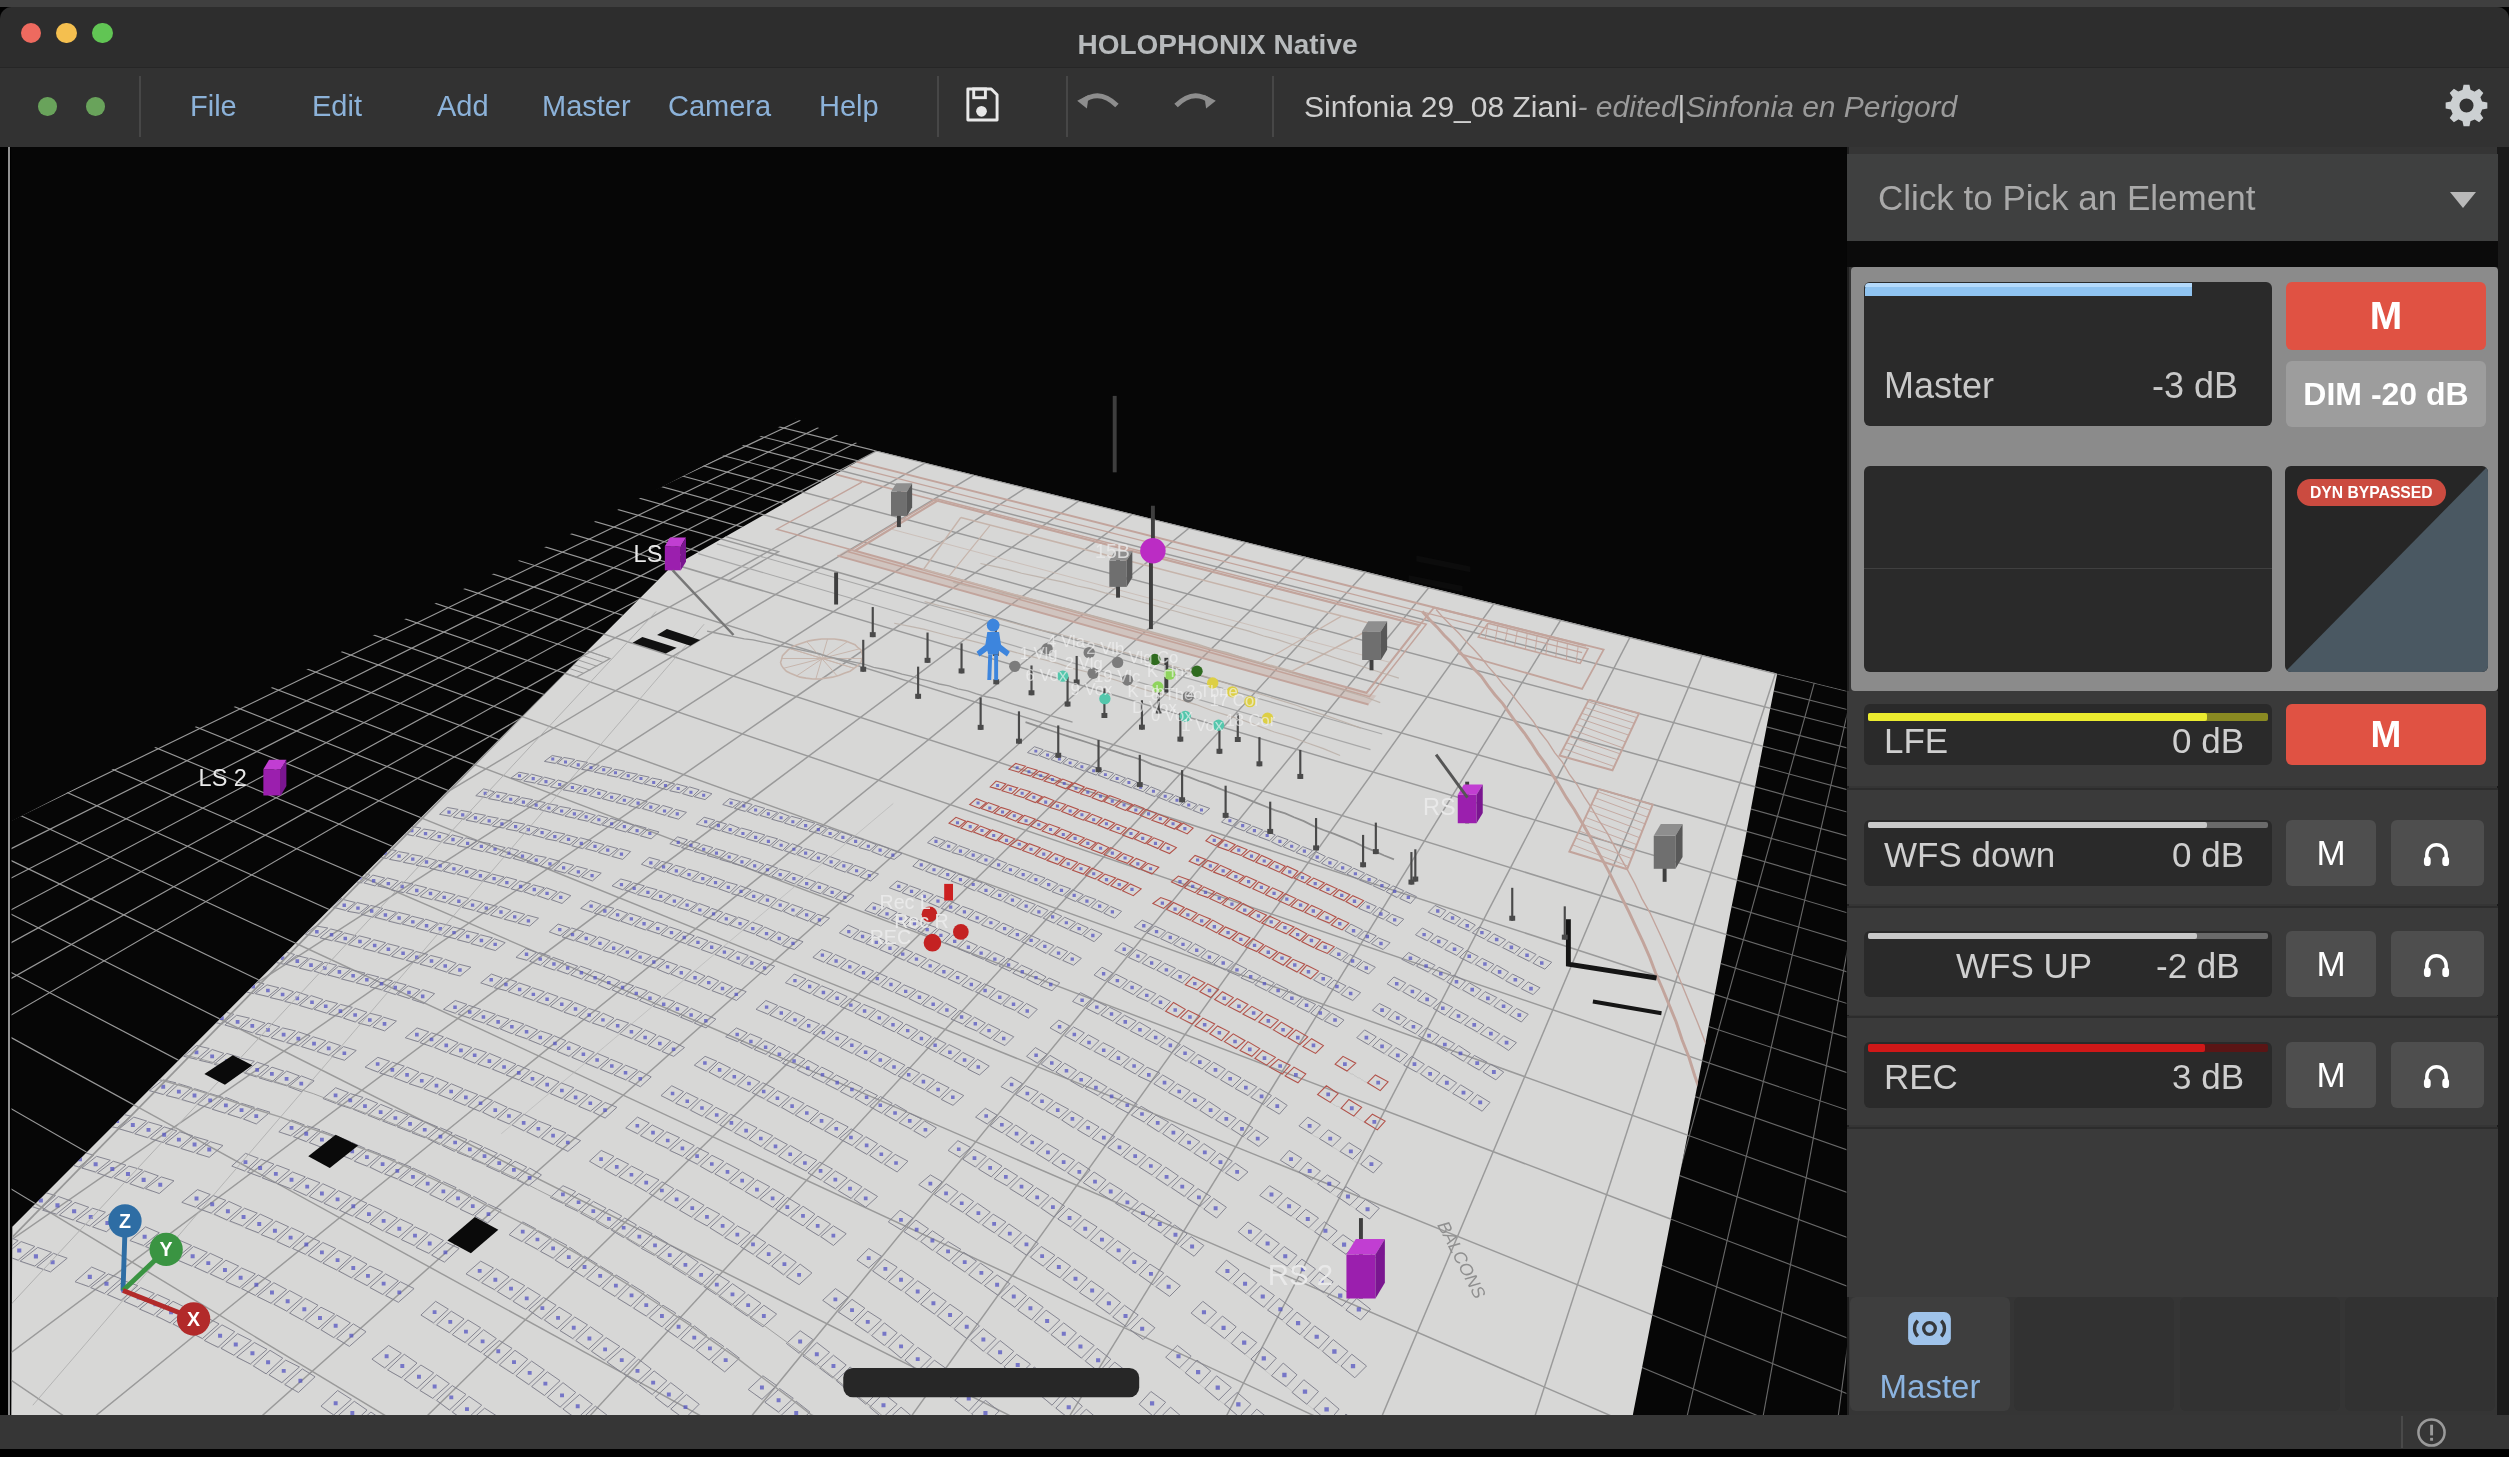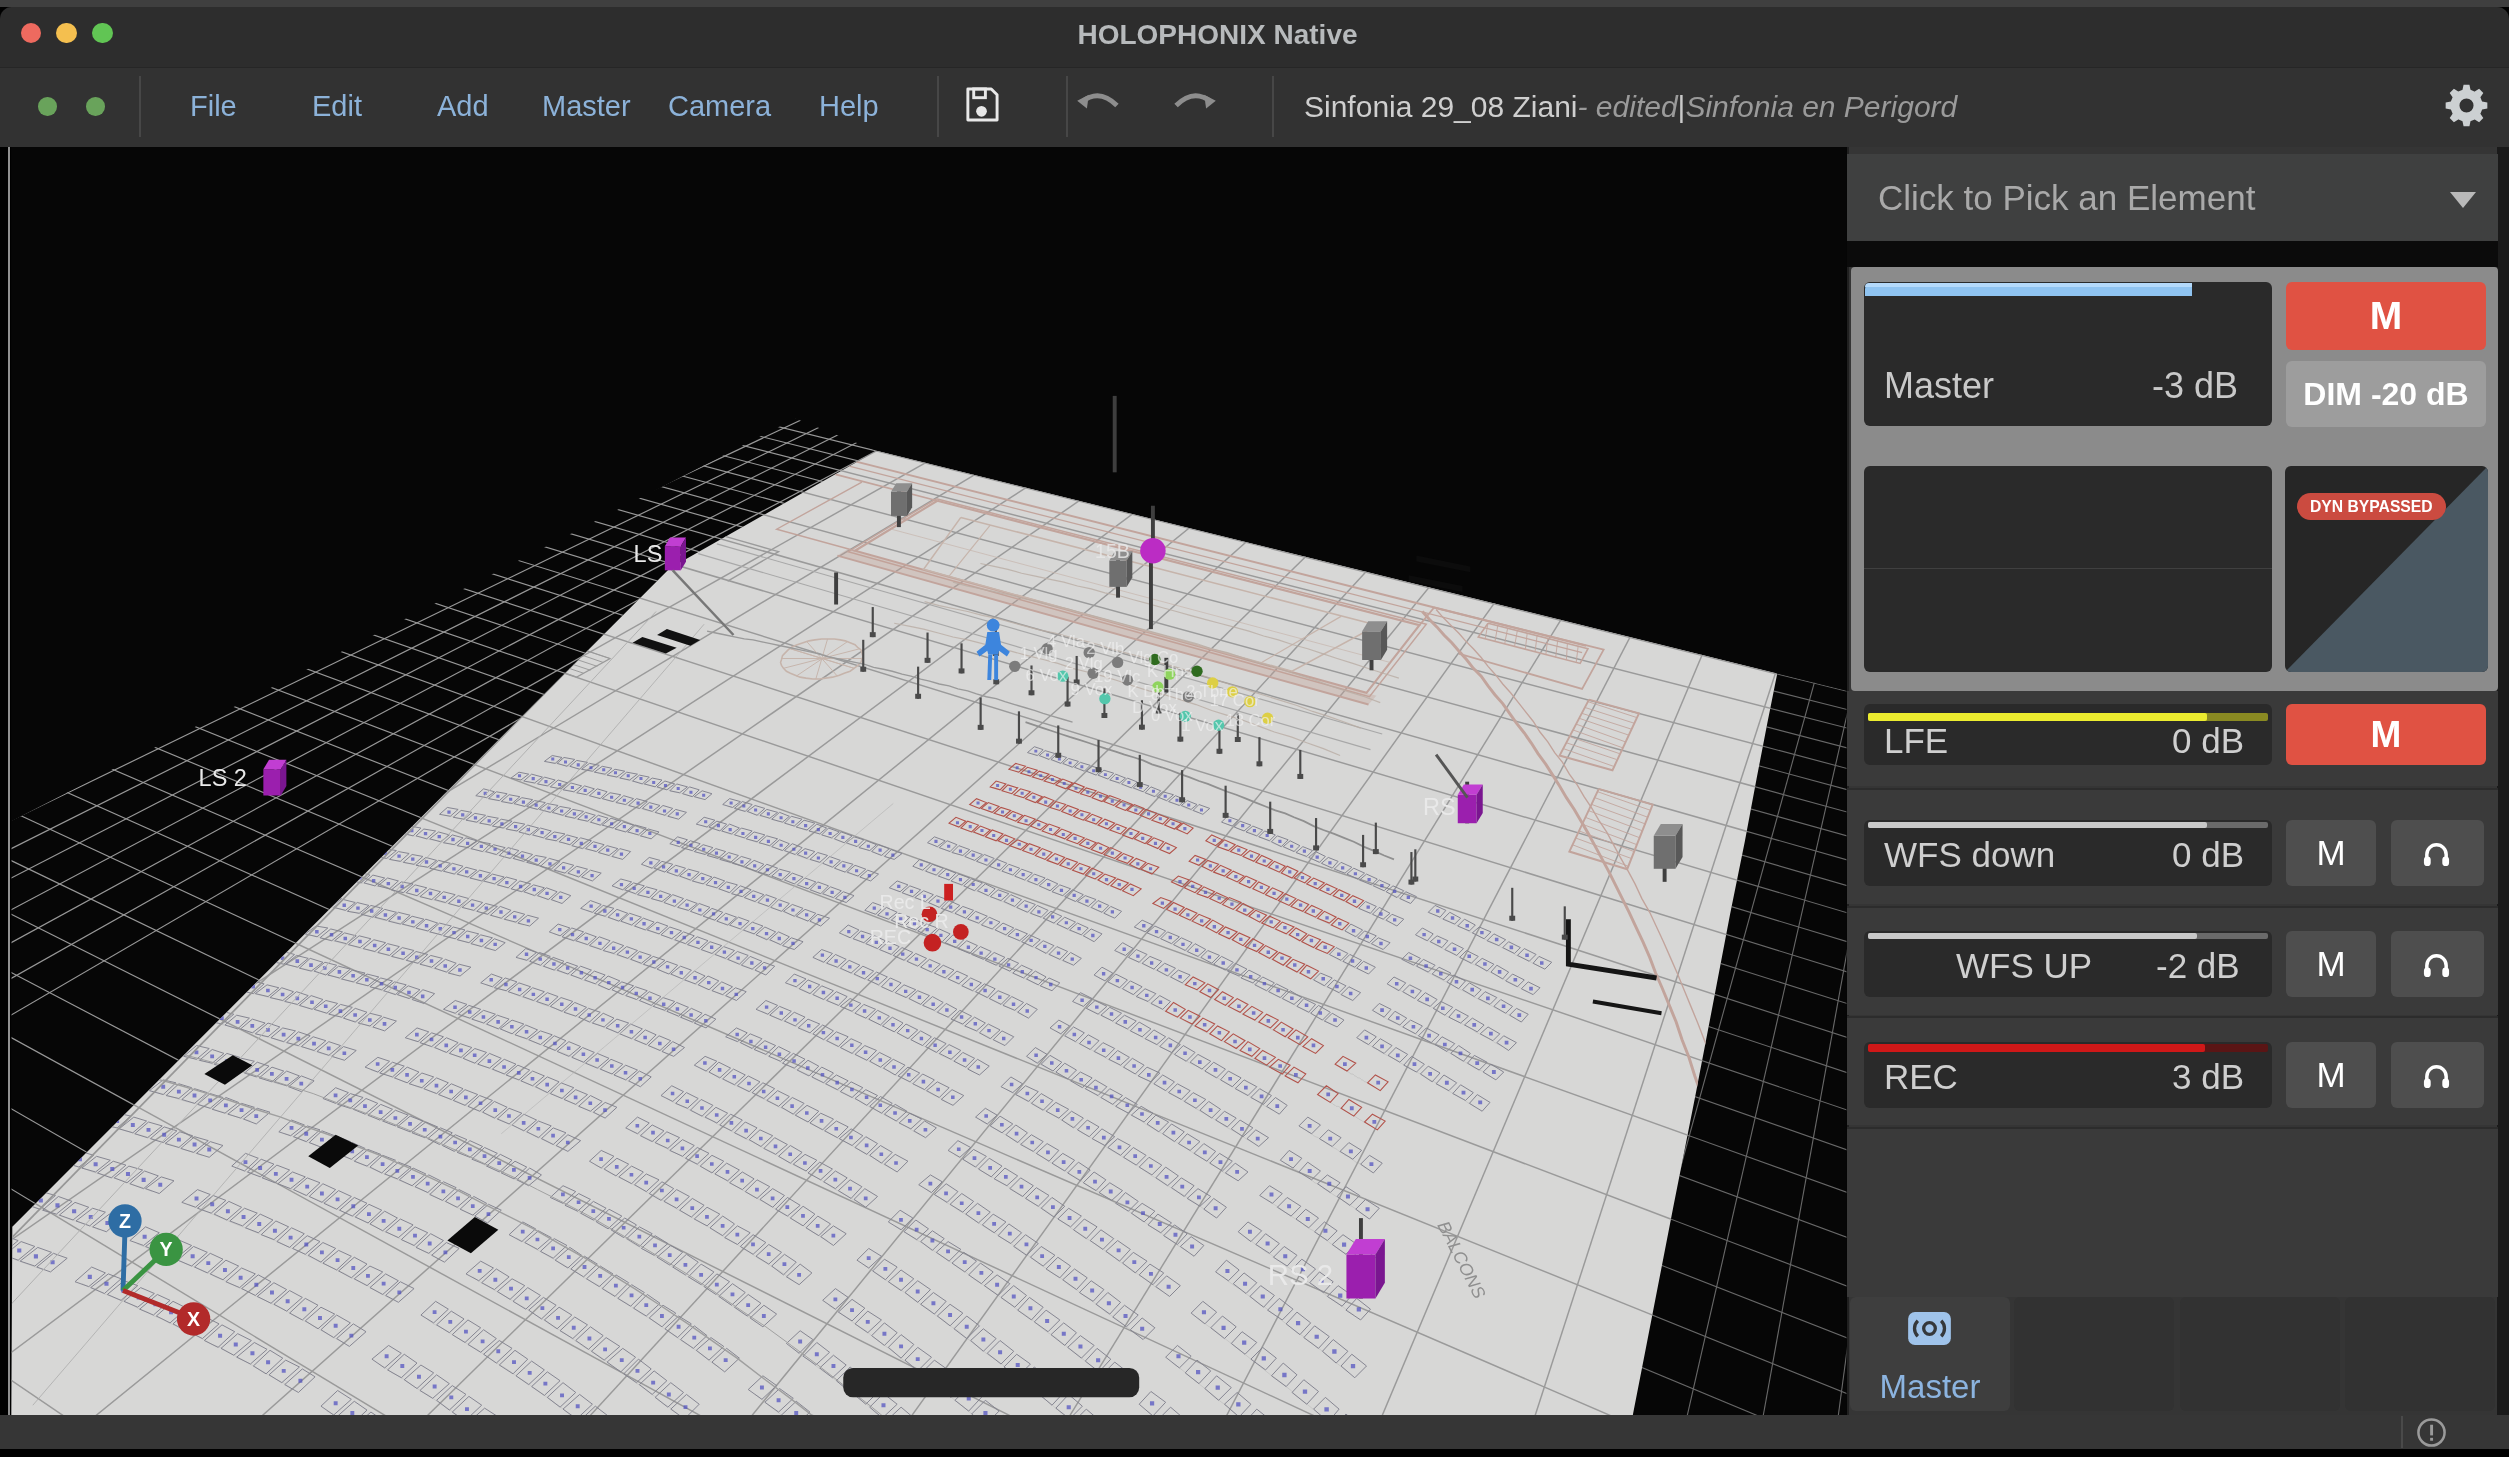--- a/index.html
+++ b/index.html
@@ -1,19 +1,19 @@
 <!DOCTYPE html>
 <html><head><meta charset="utf-8"><style>
 *{margin:0;padding:0;box-sizing:border-box}
 html,body{width:2509px;height:1457px;background:#000;font-family:"Liberation Sans",sans-serif;overflow:hidden}
 .abs{position:absolute}
 #deskstrip{left:0;top:0;width:2509px;height:6.9px;background:#3f3f3f}
 #titlebar{left:0;top:6.9px;width:2509px;height:60px;background:#2d2d2d;border-radius:11.8px 11.8px 0 0}
 .tl{top:22.5px;width:20.6px;height:20.6px;border-radius:50%}
-#ttext{left:0;top:19px;width:2435px;text-align:center;font-size:28px;font-weight:bold;color:#b7babc}
+#ttext{left:0;top:29px;width:2435px;text-align:center;font-size:28px;font-weight:bold;color:#b7babc}
 #menubar{left:0;top:67px;width:2509px;height:80px;background:#323232;border-top:1px solid #262626}
 .mdot{top:97px;width:18.6px;height:18.6px;border-radius:50%;background:#69a35b}
 .mitem{top:90px;font-size:29px;color:#8cb2d9}
 .vsep{top:76px;width:2px;height:61px;background:#474747}
 #proj{left:1304px;top:90px;font-size:30px;color:#cfcfcf}
 #proj .ed{color:#9a9a9a;font-style:italic}
 #viewport{left:10.8px;top:147px;width:1836px;height:1268px;background:#060606;overflow:hidden}
 #lborder{left:7.8px;top:147px;width:2px;height:1268px;background:#8f8f8f}
 #panel{left:1847px;top:147px;width:651px;height:1268px;background:#353535;border-left:2px solid #202020}
 #pscroll{left:2497px;top:147px;width:11.8px;height:1268px;background:#1a1a1a}
@@ -27,21 +27,21 @@
 #mmeter{left:1865px;top:283px;width:327px;height:12.7px;background:#8fc3f0;border-radius:5.9px 0 0 0}
 #mmeterhi{left:1865px;top:283px;width:327px;height:3.9px;background:#b4d9fa;border-radius:5.9px 0 0 0}
 .boxlabel{font-size:36px;color:#c9c9c9}
 .btn{border-radius:5.9px;text-align:center;color:#fff;font-weight:bold}
 #mM{left:2286px;top:282px;width:200px;height:68px;background:#e05243;font-size:39px;line-height:68px}
 #mDIM{left:2286px;top:361px;width:200px;height:66px;background:#9d9d9d;font-size:32px;line-height:66px}
 #m2box{left:1864px;top:466px;width:408px;height:206px}
 #m2line{left:1864px;top:568px;width:408px;height:1px;background:#404040}
 #dynbox{left:2285px;top:466px;width:203px;height:206px;border-radius:5.9px;background:#262626;overflow:hidden}
 #dyntri{width:0;height:0;border-left:203px solid transparent;border-bottom:206px solid #4a5862;position:absolute;left:0;top:0}
-#dynpill{left:11.8px;top:27px;width:149px;height:27.4px;background:#cb4b40;border-radius:13.7px;color:#fff;font-size:15.7px;font-weight:bold;text-align:center;line-height:27.4px;white-space:nowrap}
+#dynpill{left:11.8px;top:13px;width:149px;height:27.4px;background:#cb4b40;border-radius:13.7px;color:#fff;font-size:15.7px;font-weight:bold;text-align:center;line-height:27.4px;white-space:nowrap}
 .strip{left:1847px;width:651px;background:#3a3a3a}
 #lfebox{left:1864px;top:704px;width:408px;height:61px}
 #lfemeter{left:1868px;top:713px;width:400px;height:7.8px;background:#8a8a22;border-radius:2px}
 #lfemeter2{left:1868px;top:713px;width:339px;height:7.8px;background:#ecec2f;border-radius:2px}
 #lfeM{left:2286px;top:704px;width:200px;height:61px;background:#e05243;font-size:37px;line-height:61px}
 .sm{font-size:35px;color:#cfcfcf}
 .mbtn{background:#4e4e4e;border-radius:5.9px;color:#fff;text-align:center}
 .meterbar{height:5.9px;border-radius:2px}
 #licbar{left:0px;top:1415px;width:2509px;height:34px;background:#363636;color:#ababab;font-size:28px}
 #botblack{left:0;top:1450px;width:2509px;height:7.8px;background:#000}

